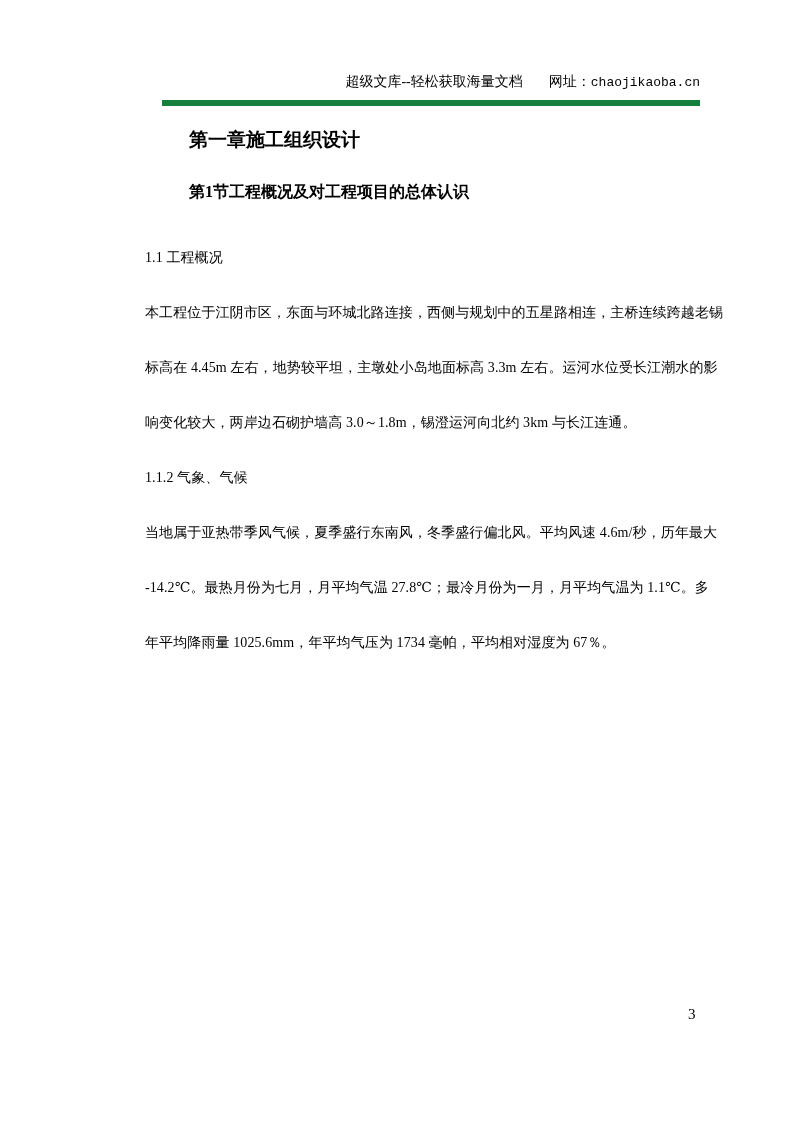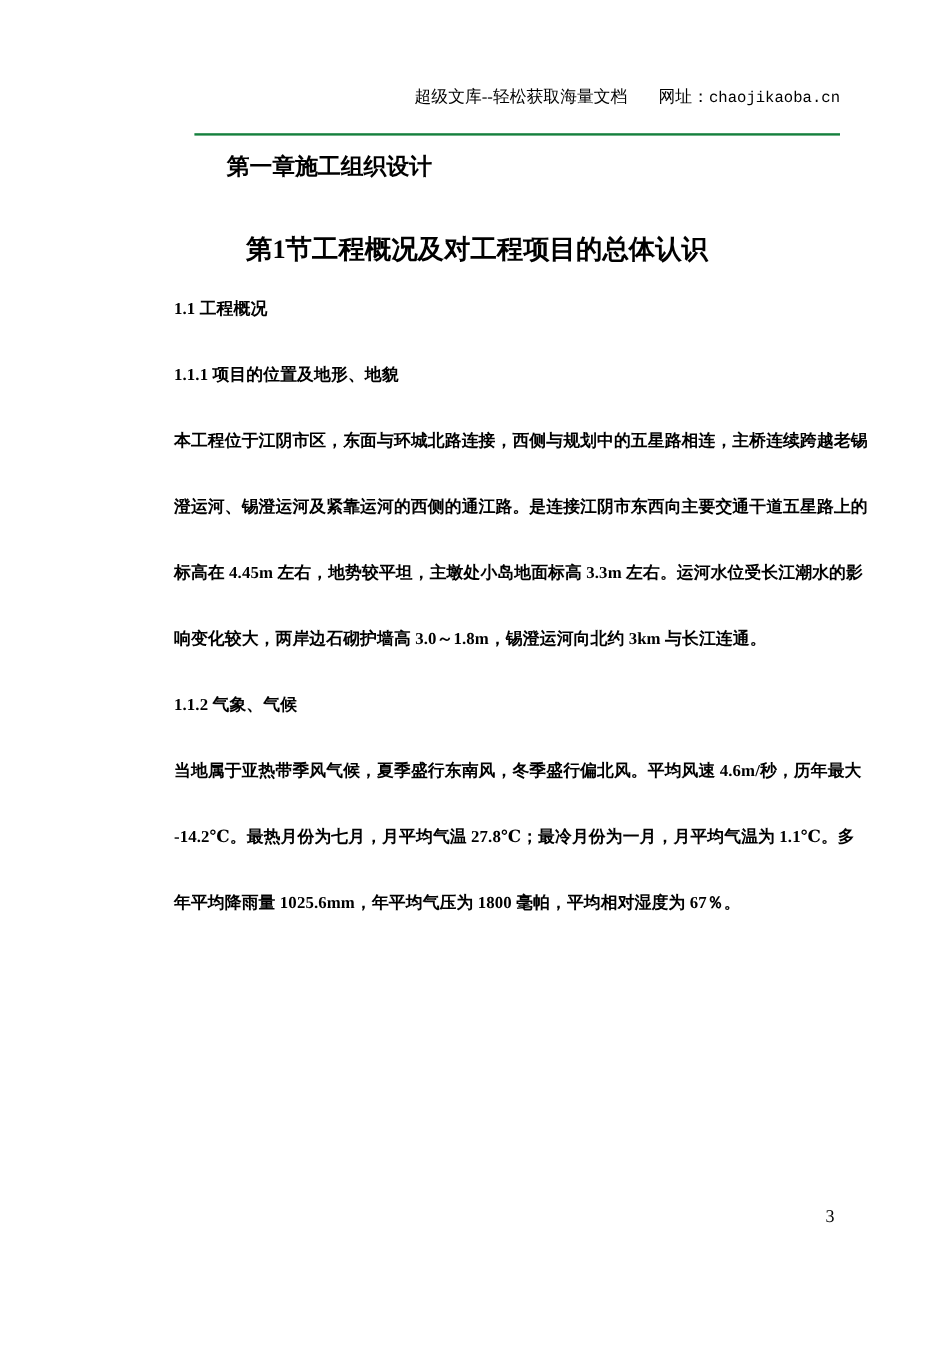--- a/index.html
+++ b/index.html
@@ -19,22 +19,22 @@
   
   .header {
     position: absolute;
     left: 162px;
     top: 72px;
     width: 538px;
     text-align: right;
     font-size: 14px;
     line-height: 19px;
     white-space: nowrap;
-    border-bottom: 2px solid #15803d;
-    padding-bottom: 20px;
+    border-bottom: 6px solid #15803d;
+    padding-bottom: 8px;
   }
   .header .gap {
     display: inline-block;
     width: 26px;
   }
   .header .latin {
     font-family: "Liberation Mono", "DejaVu Sans Mono", monospace;
     font-size: 13px;
   }
   
@@ -45,41 +45,40 @@
     margin: 0;
     font-size: 19px;
     line-height: 22px;
     font-weight: bold;
     white-space: nowrap;
   }
   .section-title {
     position: absolute;
     left: 189px;
     top: 180px;
-    margin: 16px;
-    font-size: 22px;
+    margin: 0;
+    font-size: 16px;
     line-height: 24px;
     font-weight: bold;
     white-space: nowrap;
   }
   
   .content {
     position: absolute;
     left: 145px;
     top: 230px;
     width: 568px;
     font-size: 14px;
   }
   .row {
     height: 55px;
     display: flex;
     align-items: center;
     white-space: nowrap;
     letter-spacing: 0.1px;
-    font-weight: bold;
   }
   .page-number {
     position: absolute;
     left: 688px;
     top: 1005px;
     font-size: 15px;
     line-height: 18px;
   }
 </style>
 </head>
@@ -90,30 +89,28 @@
   <div class="header">
     <span>超级文库--轻松获取海量文档</span><span class="gap"></span><span>网址：</span><span class="latin">chaojikaoba.cn</span>
   </div>
 
   <h1 class="chapter-title">第一章施工组织设计</h1>
 
   <h2 class="section-title">第1节工程概况及对工程项目的总体认识</h2>
 
   <div class="content">
     <div class="row">1.1 工程概况</div>
-    <div class="row">1.1.1 项目的位置及地形、地貌</div>
 
     <div class="row">本工程位于江阴市区，东面与环城北路连接，西侧与规划中的五星路相连，主桥连续跨越老锡</div>
-    <div class="row">澄运河、锡澄运河及紧靠运河的西侧的通江路。是连接江阴市东西向主要交通干道五星路上的</div>
 
     <div class="row">标高在 4.45m 左右，地势较平坦，主墩处小岛地面标高 3.3m 左右。运河水位受长江潮水的影</div>
     <div class="row">响变化较大，两岸边石砌护墙高 3.0～1.8m，锡澄运河向北约 3km 与长江连通。</div>
 
     <div class="row">1.1.2 气象、气候</div>
 
     <div class="row">当地属于亚热带季风气候，夏季盛行东南风，冬季盛行偏北风。平均风速 4.6m/秒，历年最大</div>
     <div class="row">-14.2℃。最热月份为七月，月平均气温 27.8℃；最冷月份为一月，月平均气温为 1.1℃。多</div>
-    <div class="row">年平均降雨量 1025.6mm，年平均气压为 1800 毫帕，平均相对湿度为 67％。</div>
+    <div class="row">年平均降雨量 1025.6mm，年平均气压为 1734 毫帕，平均相对湿度为 67％。</div>
   </div>
 
   <div class="page-number">3</div>
 
 </div>
 
 </body></html>

